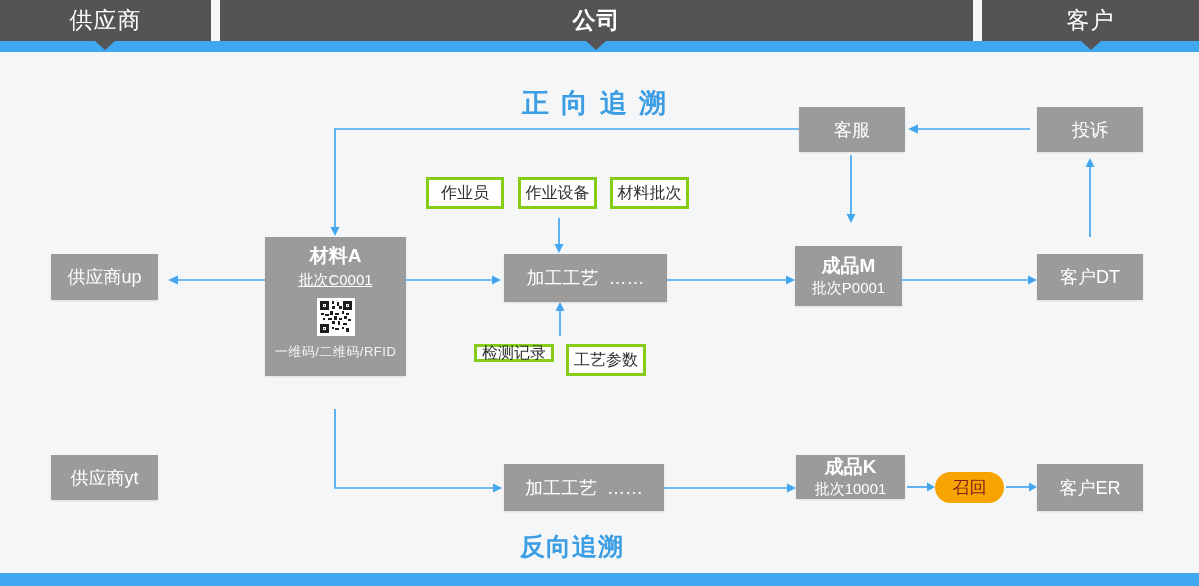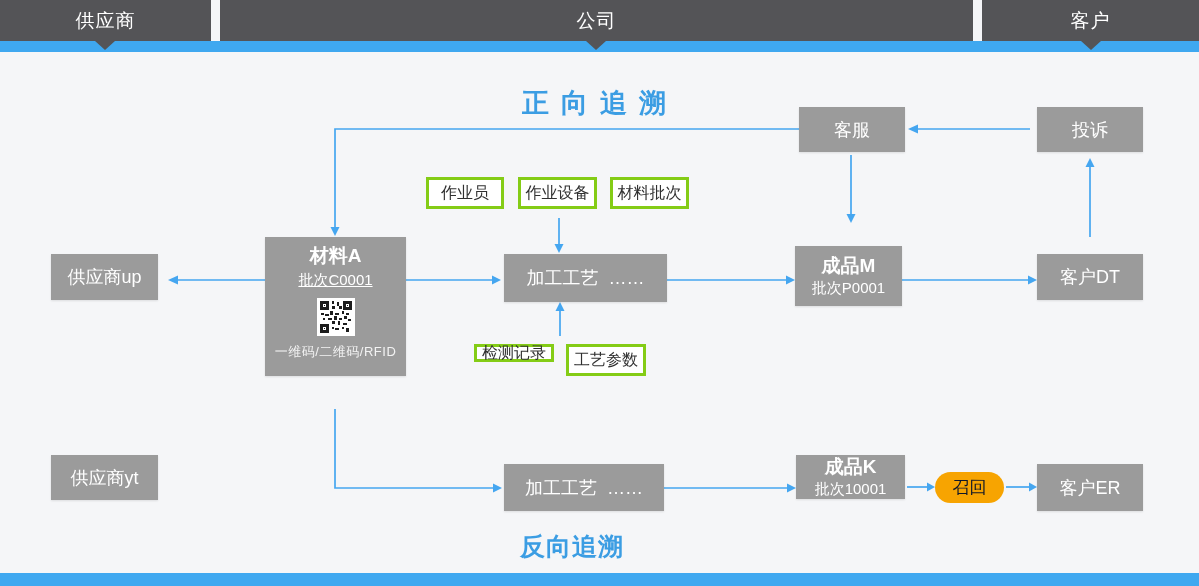--- a/index.html
+++ b/index.html
@@ -8,24 +8,24 @@
     background:#f5f6f8;
     font-family:"Liberation Sans","DejaVu Sans",sans-serif;
     -webkit-font-smoothing:antialiased;
   }
   .stage{position:absolute;inset:0;width:1199px;height:586px;}
 
   
   .lane{
     position:absolute;top:0;height:41px;background:#545457;
     display:flex;align-items:center;justify-content:center;
-    color:#ffffff;font-size:19px;letter-spacing:1px;
+    color:#ffffff;font-size:23px;letter-spacing:1px;
   }
   .lane-supplier{left:0;width:211px;}
-  .lane-company{left:220px;width:753px;}
+  .lane-company{left:220px;width:753px;font-weight:bold;}
   .lane-customer{left:982px;width:217px;}
   .topbar{position:absolute;left:0;top:41px;width:1199px;height:11px;background:#3fa8f0;}
   .lane-tri{
     position:absolute;top:41px;width:0;height:0;
     border-left:10px solid transparent;border-right:10px solid transparent;
     border-top:9px solid #545457;
   }
   .tri-1{left:95px;}
   .tri-2{left:586px;}
   .tri-3{left:1081px;}
@@ -79,21 +79,21 @@
   }
   .c-op1  {left:426px;top:177px;width:78px;height:32px;}
   .c-op2  {left:518px;top:177px;width:79px;height:32px;}
   .c-op3  {left:610px;top:177px;width:79px;height:32px;}
   .c-test {left:474px;top:344px;width:80px;height:18px;}
   .c-param{left:566px;top:344px;width:80px;height:32px;}
 
   
   .pill{
     position:absolute;left:935px;top:472px;width:69px;height:31px;border-radius:16px;
-    background:#f7a401;color:#0f172a;font-size:17px;
+    background:#f7a401;color:#7f1d1d;font-size:17px;
     display:flex;align-items:center;justify-content:center;
   }
 
   
   .arrows{position:absolute;left:0;top:0;width:1199px;height:586px;pointer-events:none;}
   .arrows line,.arrows polyline{stroke:#45a6f0;stroke-width:1.7;fill:none;}
   .arrows polygon{fill:#45a6f0;stroke:none;}
 </style>
 </head>
 <body>

